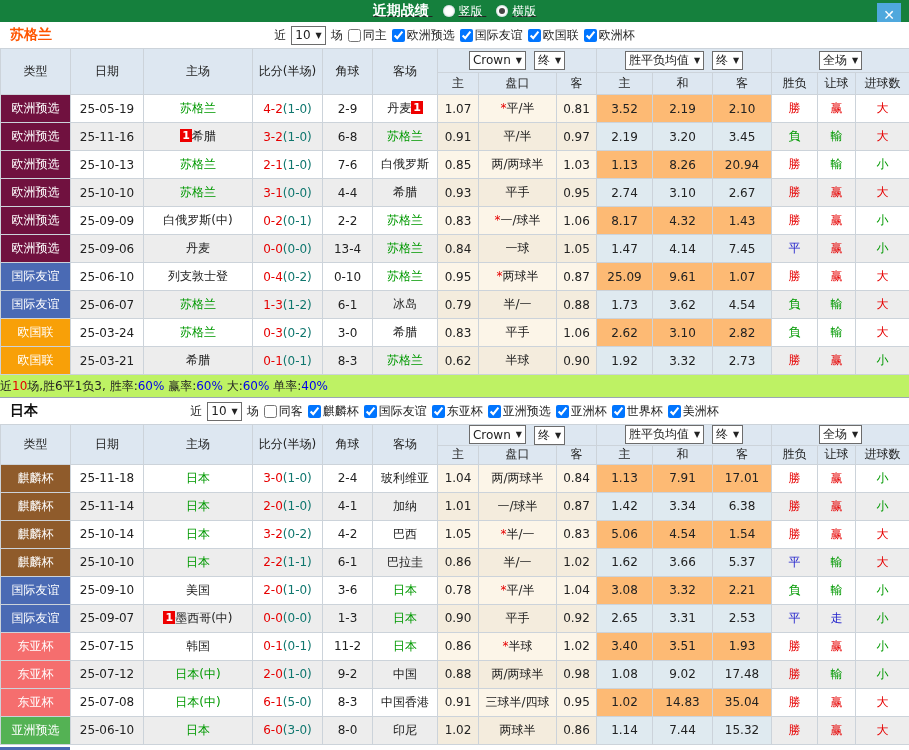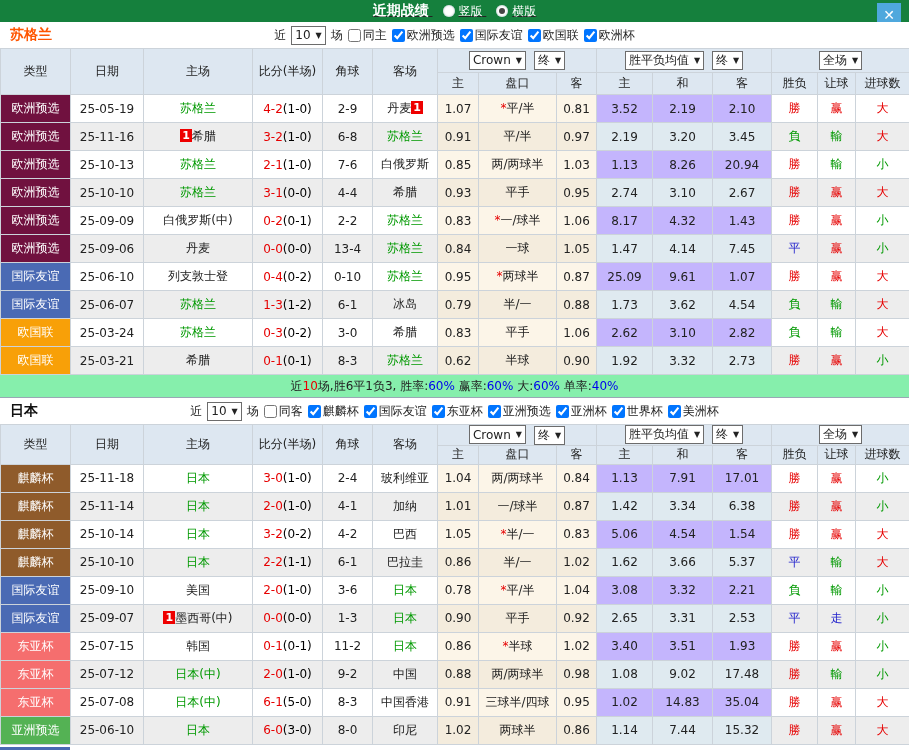--- a/index.html
+++ b/index.html
@@ -29,32 +29,32 @@
   thead th{background:#dde7f1;font-weight:normal;}
   .sec-scotland thead tr.h1 th{height:23px;}
   .sec-scotland thead tr.h2 th{height:21px;}
   .sec-japan thead tr.h1 th{height:19px;}
   .sec-japan thead tr.h2 th{height:18px;}
   tbody tr{height:28px;}
   tbody tr.even td{background:#ededed;}
   td.type{color:#fff;}
   td.c-crown{background:#fcf5e8;}
   tbody tr.even td.c-crown{background:#f4ecdd;}
-  td.c-avg{background:#c4b5fd;}
+  td.c-avg{background:#fdba74;}
   tbody tr.even td.c-avg{background:#dfeaf0;}
   .green{color:#009900;}
   .score-ft{color:#e60000;}
-  .score-ht{color:#000000;}
+  .score-ht{color:#0f766e;}
   .badge{display:inline-block;background:#ee0000;color:#fff;font-size:11px;line-height:13px;
          padding:0 2px;font-weight:bold;vertical-align:1px;}
   .star{color:#e60000;}
   .res-r{color:#e60000;}
   .res-g{color:#009900;}
   .res-b{color:#2222cc;}
-  .summary{height:22px;line-height:22px;text-align:center;background:#86efac;}
+  .summary{height:22px;line-height:22px;background:#bef264;}
   .c-r{color:#e60000;}
   .c-b{color:#0000ee;}
   .c-k{color:#222;}
   .sec-japan-wrap{border-top:1px solid #9aa7b5;}
   .bottom-sliver{position:absolute;bottom:0;left:0;width:70px;height:3px;background:#4a6ab4;}
 </style>
 </head>
 <body>
 
 <div class="window">

